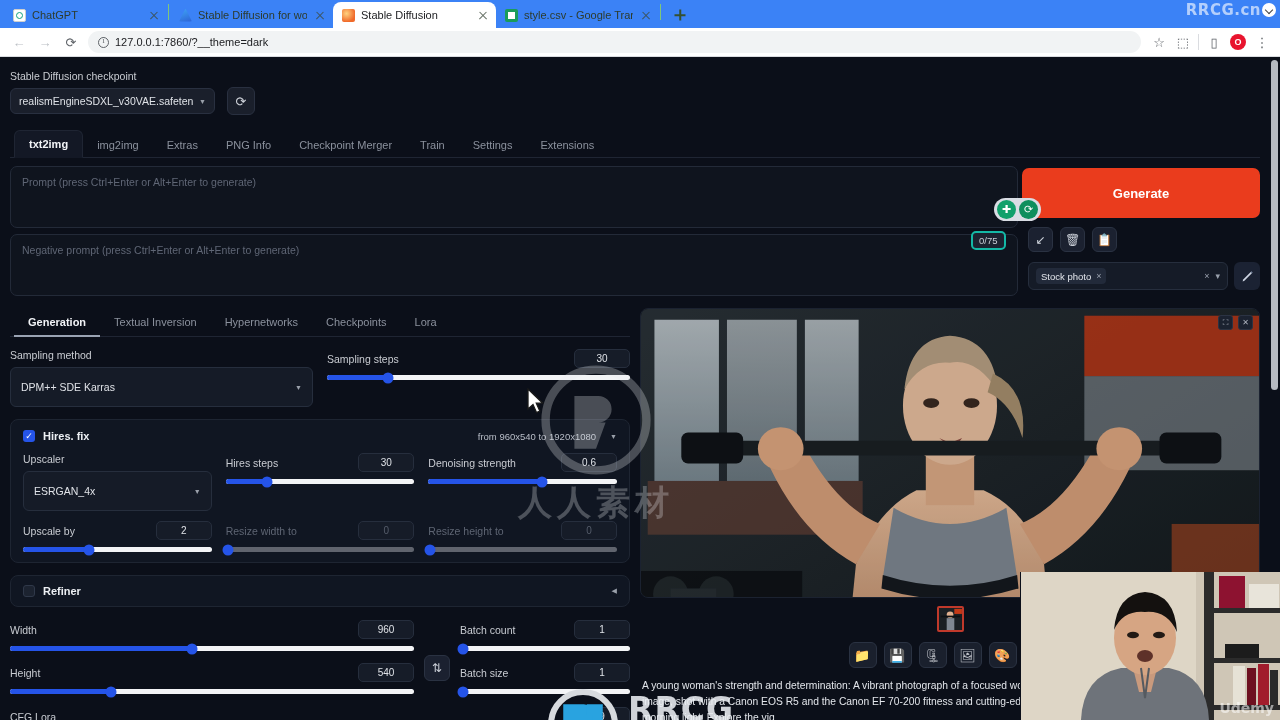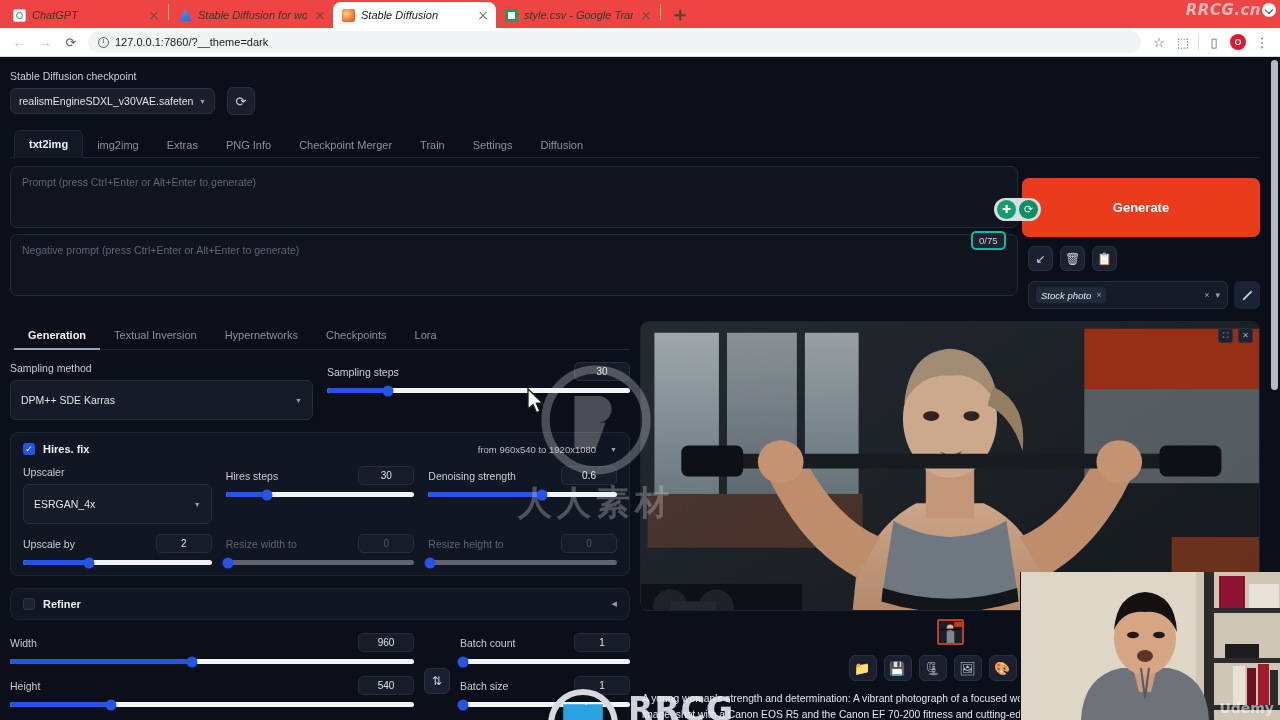--- a/index.html
+++ b/index.html
@@ -7,23 +7,23 @@
     width: 1280px; height: 720px;
     overflow: hidden;
     font-family: "Liberation Sans", sans-serif;
     background: #0b0f19;
   }
 
   
   .browser { width: 1280px; height: 720px; position: relative; }
 
   .tabstrip {
-    height: 28px; background: #ef4444;
+    height: 28px; background: #3b82f6;
     display: flex; align-items: flex-end;
-    padding-left: 4px; position: relative; font-style: italic;
+    padding-left: 4px; position: relative;
   }
   .tab {
     height: 26px; width: 163px;
     display: flex; align-items: center;
     padding: 0 6px 0 9px;
     border-radius: 8px 8px 0 0;
     font-size: 11px; color: #2d3b2c;
     position: relative;
     gap: 6px;
   }
@@ -179,43 +179,43 @@
   .prompt-box {
     background: #12172299; border: 1px solid #232a38;
     border-radius: 7px; height: 62px;
     padding: 9px 11px; font-size: 10.5px; color: #5f6675;
     position: relative;
   }
   .prompt-box + .prompt-box { margin-top: 6px; }
 
   .right-col { position: relative; flex: 1 1 auto; padding-left: 4px; }
   .generate-btn {
-    height: 59px; background: #ea3c1d; border-radius: 7px;
+    height: 50px; background: #ea3c1d; border-radius: 7px;
     display: flex; align-items: center; justify-content: center;
     color: #fff; font-size: 13px; font-weight: bold;
-    margin-top: 12px;
+    margin-top: 2px;
   }
   .gen-tools { display: flex; gap: 7px; margin-top: 9px; padding-left: 6px; }
   .sq-btn {
     width: 25px; height: 25px; background: #1b2130;
     border: 1px solid #2a3242; border-radius: 6px;
     display: flex; align-items: center; justify-content: center;
     font-size: 12px; color: #cdd2da;
   }
   .styles-row { display: flex; gap: 6px; margin-top: 10px; padding-left: 6px; align-items: center; }
   .styles-box {
     flex: 1 1 auto; height: 28px; background: #151b27;
     border: 1px solid #262e3d; border-radius: 6px;
     display: flex; align-items: center; padding: 0 7px;
     justify-content: space-between;
   }
   .chip {
     background: #222a3a; border-radius: 4px; padding: 2.5px 5px;
     font-size: 9.5px; color: #e3e6ec;
-    display: flex; align-items: center; gap: 5px; font-style: italic;
+    display: flex; align-items: center; gap: 5px;
   }
   .chip .x { font-size: 9px; color: #9aa1ad; }
   .styles-right { display: flex; align-items: center; gap: 6px; color: #9aa1ad; font-size: 9px; }
   .pen-btn {
     width: 26px; height: 28px; background: #1b2233;
     border: 1px solid #2b3purple; border-radius: 6px;
     display: flex; align-items: center; justify-content: center;
     font-size: 13px;
   }
   .pen-btn { border-color: #2b3345; }
@@ -455,21 +455,21 @@
       </div>
 
       <div class="tabbar">
         <div class="sd-tab active">txt2img</div>
         <div class="sd-tab">img2img</div>
         <div class="sd-tab">Extras</div>
         <div class="sd-tab">PNG Info</div>
         <div class="sd-tab">Checkpoint Merger</div>
         <div class="sd-tab">Train</div>
         <div class="sd-tab">Settings</div>
-        <div class="sd-tab">Diffusion</div>
+        <div class="sd-tab">Extensions</div>
       </div>
 
       <div class="prompt-area">
         <div class="prompt-col">
           <div class="prompt-box">Prompt (press Ctrl+Enter or Alt+Enter to generate)</div>
           <div class="prompt-box">Negative prompt (press Ctrl+Enter or Alt+Enter to generate)</div>
         </div>
         <div class="right-col">
           <div class="float-icons">
             <span class="fi green">✚</span>

